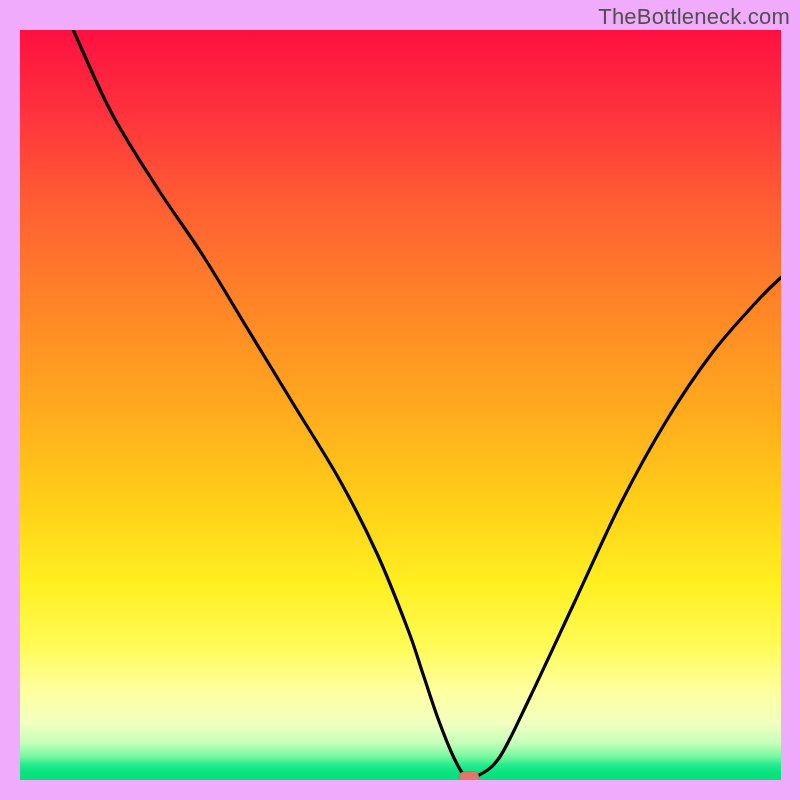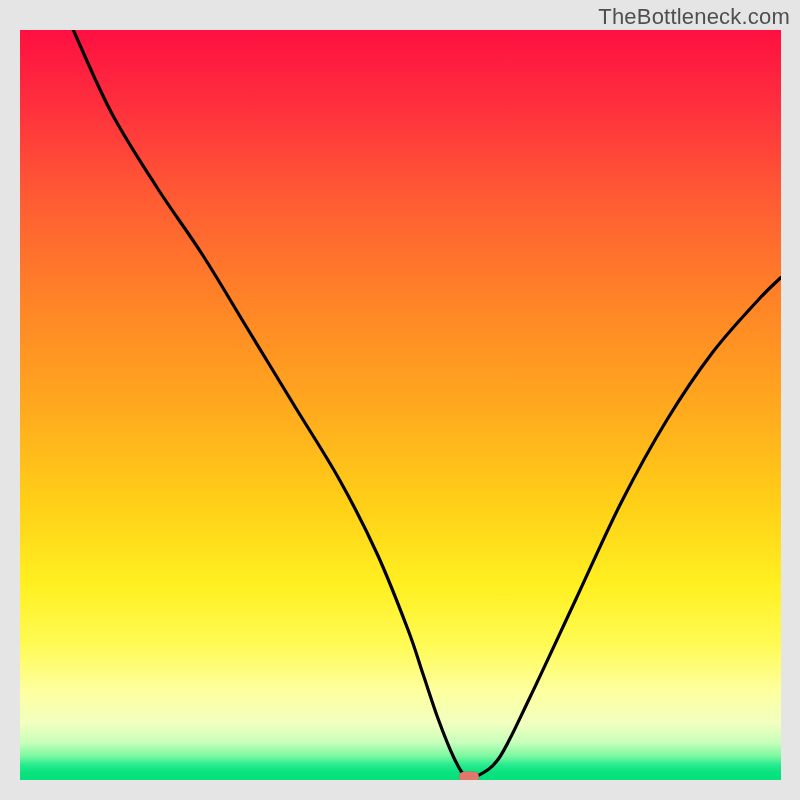--- a/index.html
+++ b/index.html
@@ -8,21 +8,21 @@
     width: 800px;
     height: 800px;
     background: #000;
     overflow: hidden;
     font-family: Arial, Helvetica, sans-serif;
   }
   .frame {
     position: relative;
     width: 800px;
     height: 800px;
-    background: #e5e5e5;
+    background: #f0abfc;
   }
   .watermark {
     position: absolute;
     top: 4px;
     right: 10px;
     color: #4f4f4f;
     font-size: 22px;
     font-weight: 500;
     letter-spacing: 0.2px;
     z-index: 10;

